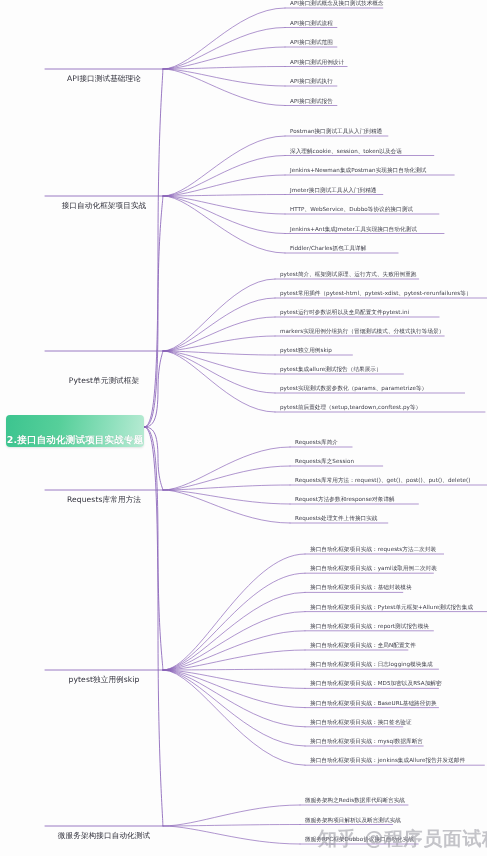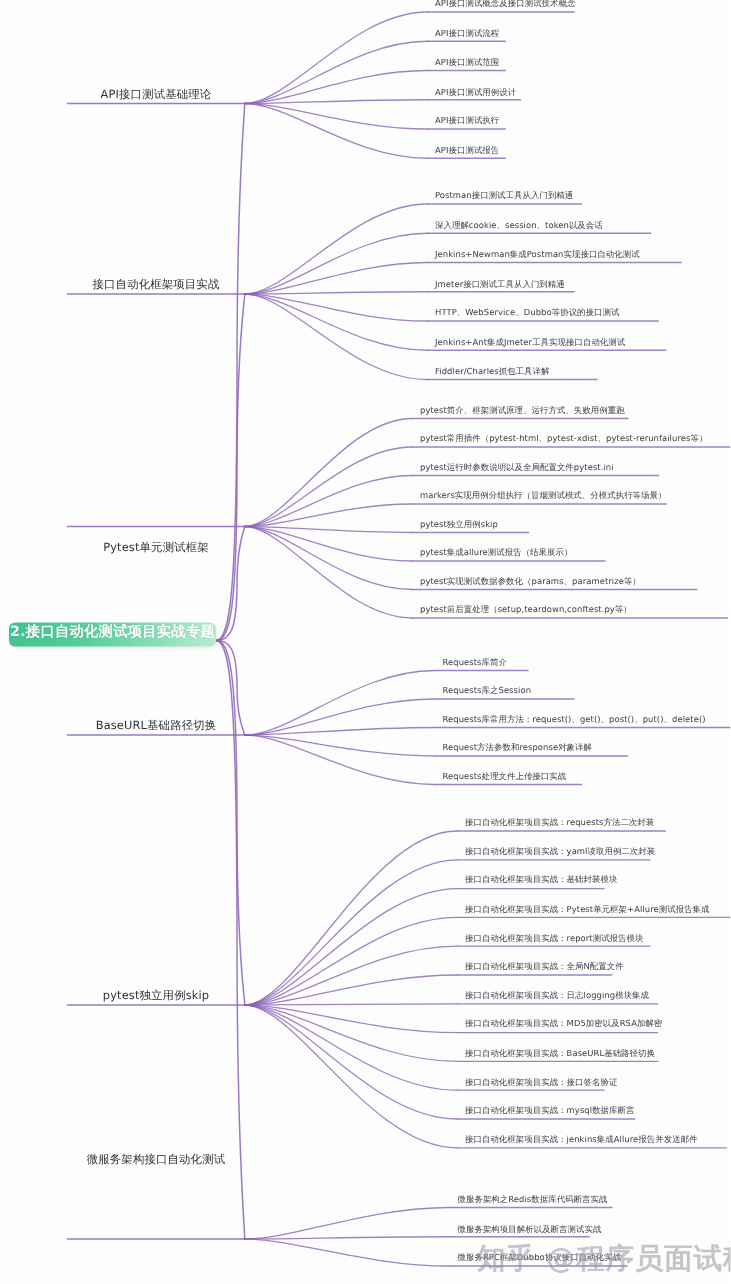--- a/index.html
+++ b/index.html
@@ -22,45 +22,46 @@
     width: 487px;
     height: 856px;
     pointer-events: none;
   }
   
   .root-node {
     position: absolute;
     left: 6px;
     top: 415px;
     width: 138px;
-    height: 16px;
+    height: 32px;
     border-radius: 4px;
     background: linear-gradient(100deg, #3cc48f 0%, #56cf9a 38%, #8fe0bd 75%, #b9ebd4 100%);
     display: flex;
-    align-items: flex-start;
+    align-items: flex-end;
     justify-content: center;
     box-shadow: 0 1px 2px rgba(0,0,0,0.10);
     z-index: 5;
   }
   .root-label {
     font-size: 9.5px;
     font-weight: bold;
     color: #ffffff;
     letter-spacing: 0.2px;
     white-space: nowrap;
     text-shadow: 0 0 1px rgba(0,0,0,0.18);
   }
   
   .branch-node {
     position: absolute;
     height: 14px;
     display: flex;
     align-items: flex-end;
     justify-content: center;
     z-index: 4;
+    margin-top: 16px;
   }
   .branch-label {
     font-size: 7.6px;
     color: #2f2f3a;
     white-space: nowrap;
     line-height: 9px;
     padding: 0 2px 1px 2px;
     letter-spacing: 0.1px;
   }
   
@@ -266,21 +267,21 @@
       <div class="leaf-node" style="left: 278px; top: 362px;">
         <span class="leaf-label">pytest集成allure测试报告（结果展示）</span>
       </div>
       <div class="leaf-node" style="left: 278px; top: 381px;">
         <span class="leaf-label">pytest实现测试数据参数化（params、parametrize等）</span>
       </div>
       <div class="leaf-node" style="left: 278px; top: 400px;">
         <span class="leaf-label">pytest前后置处理（setup,teardown,conftest.py等）</span>
       </div>
       <div class="branch-node" style="left: 45px; top: 475px; width: 118px;">
-        <span class="branch-label">BaseURL基础路径切换</span>
+        <span class="branch-label">Requests库常用方法</span>
       </div>
       <div class="leaf-node" style="left: 293px; top: 435px;">
         <span class="leaf-label">Requests库简介</span>
       </div>
       <div class="leaf-node" style="left: 293px; top: 454px;">
         <span class="leaf-label">Requests库之Session</span>
       </div>
       <div class="leaf-node" style="left: 293px; top: 473px;">
         <span class="leaf-label">Requests库常用方法：request()、get()、post()、put()、delete()</span>
       </div>
@@ -322,21 +323,21 @@
       </div>
       <div class="leaf-node" style="left: 308px; top: 714.8px;">
         <span class="leaf-label">接口自动化框架项目实战：接口签名验证</span>
       </div>
       <div class="leaf-node" style="left: 308px; top: 734px;">
         <span class="leaf-label">接口自动化框架项目实战：mysql数据库断言</span>
       </div>
       <div class="leaf-node" style="left: 308px; top: 753.2px;">
         <span class="leaf-label">接口自动化框架项目实战：jenkins集成Allure报告并发送邮件</span>
       </div>
-      <div class="branch-node" style="left: 45px; top: 764px; width: 118px; justify-content: center;">
+      <div class="branch-node" style="left: 45px; top: 811px; width: 118px; justify-content: center;">
         <span class="branch-label">微服务架构接口自动化测试</span>
       </div>
       <div class="leaf-node" style="left: 303px; top: 793px;">
         <span class="leaf-label">微服务架构之Redis数据库代码断言实战</span>
       </div>
       <div class="leaf-node" style="left: 303px; top: 812.5px;">
         <span class="leaf-label">微服务架构项目解析以及断言测试实战</span>
       </div>
       <div class="leaf-node" style="left: 303px; top: 832px;">
         <span class="leaf-label">微服务RPC框架Dubbo协议接口自动化实战</span>

